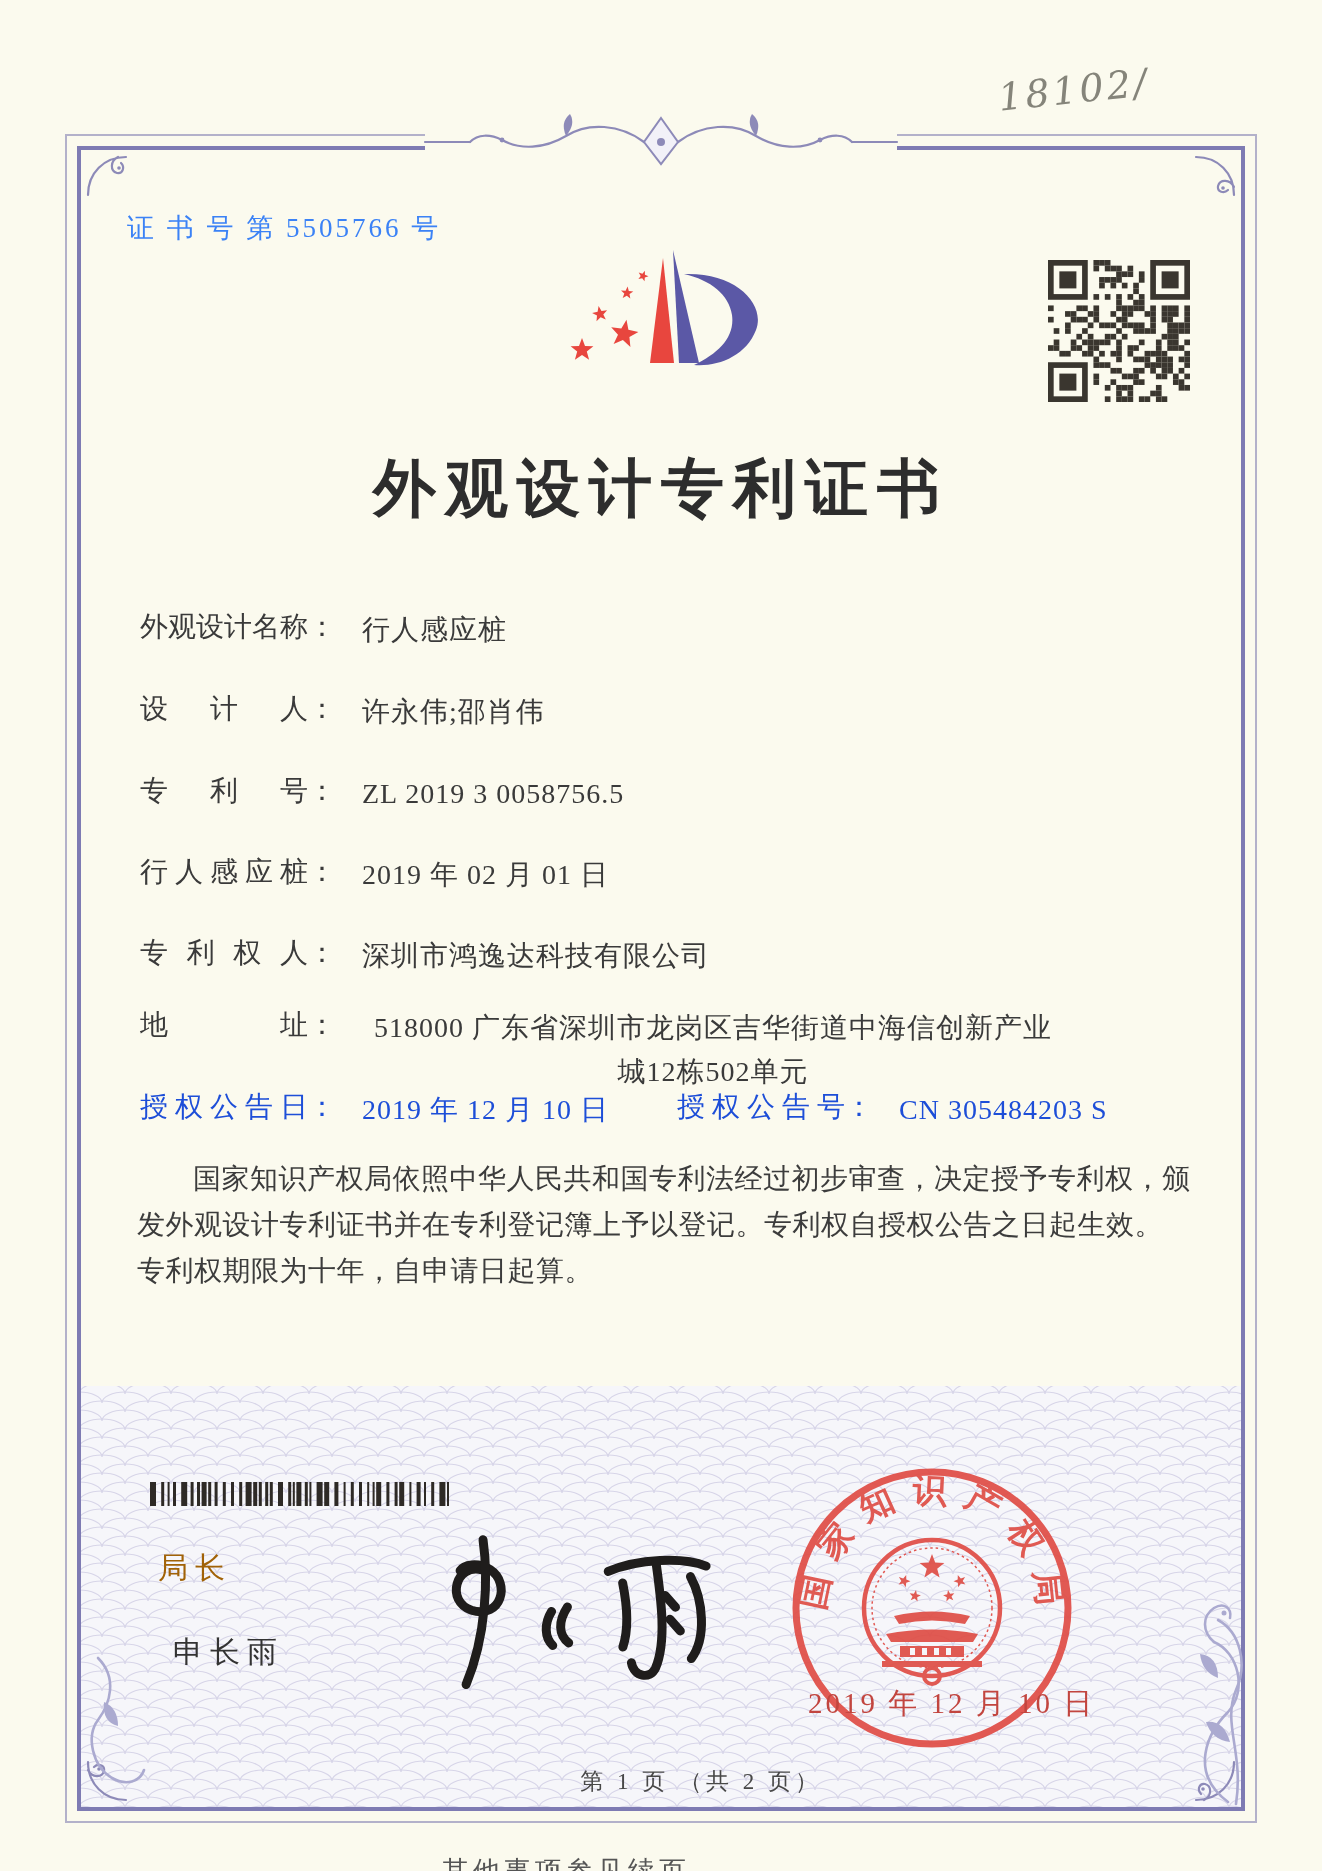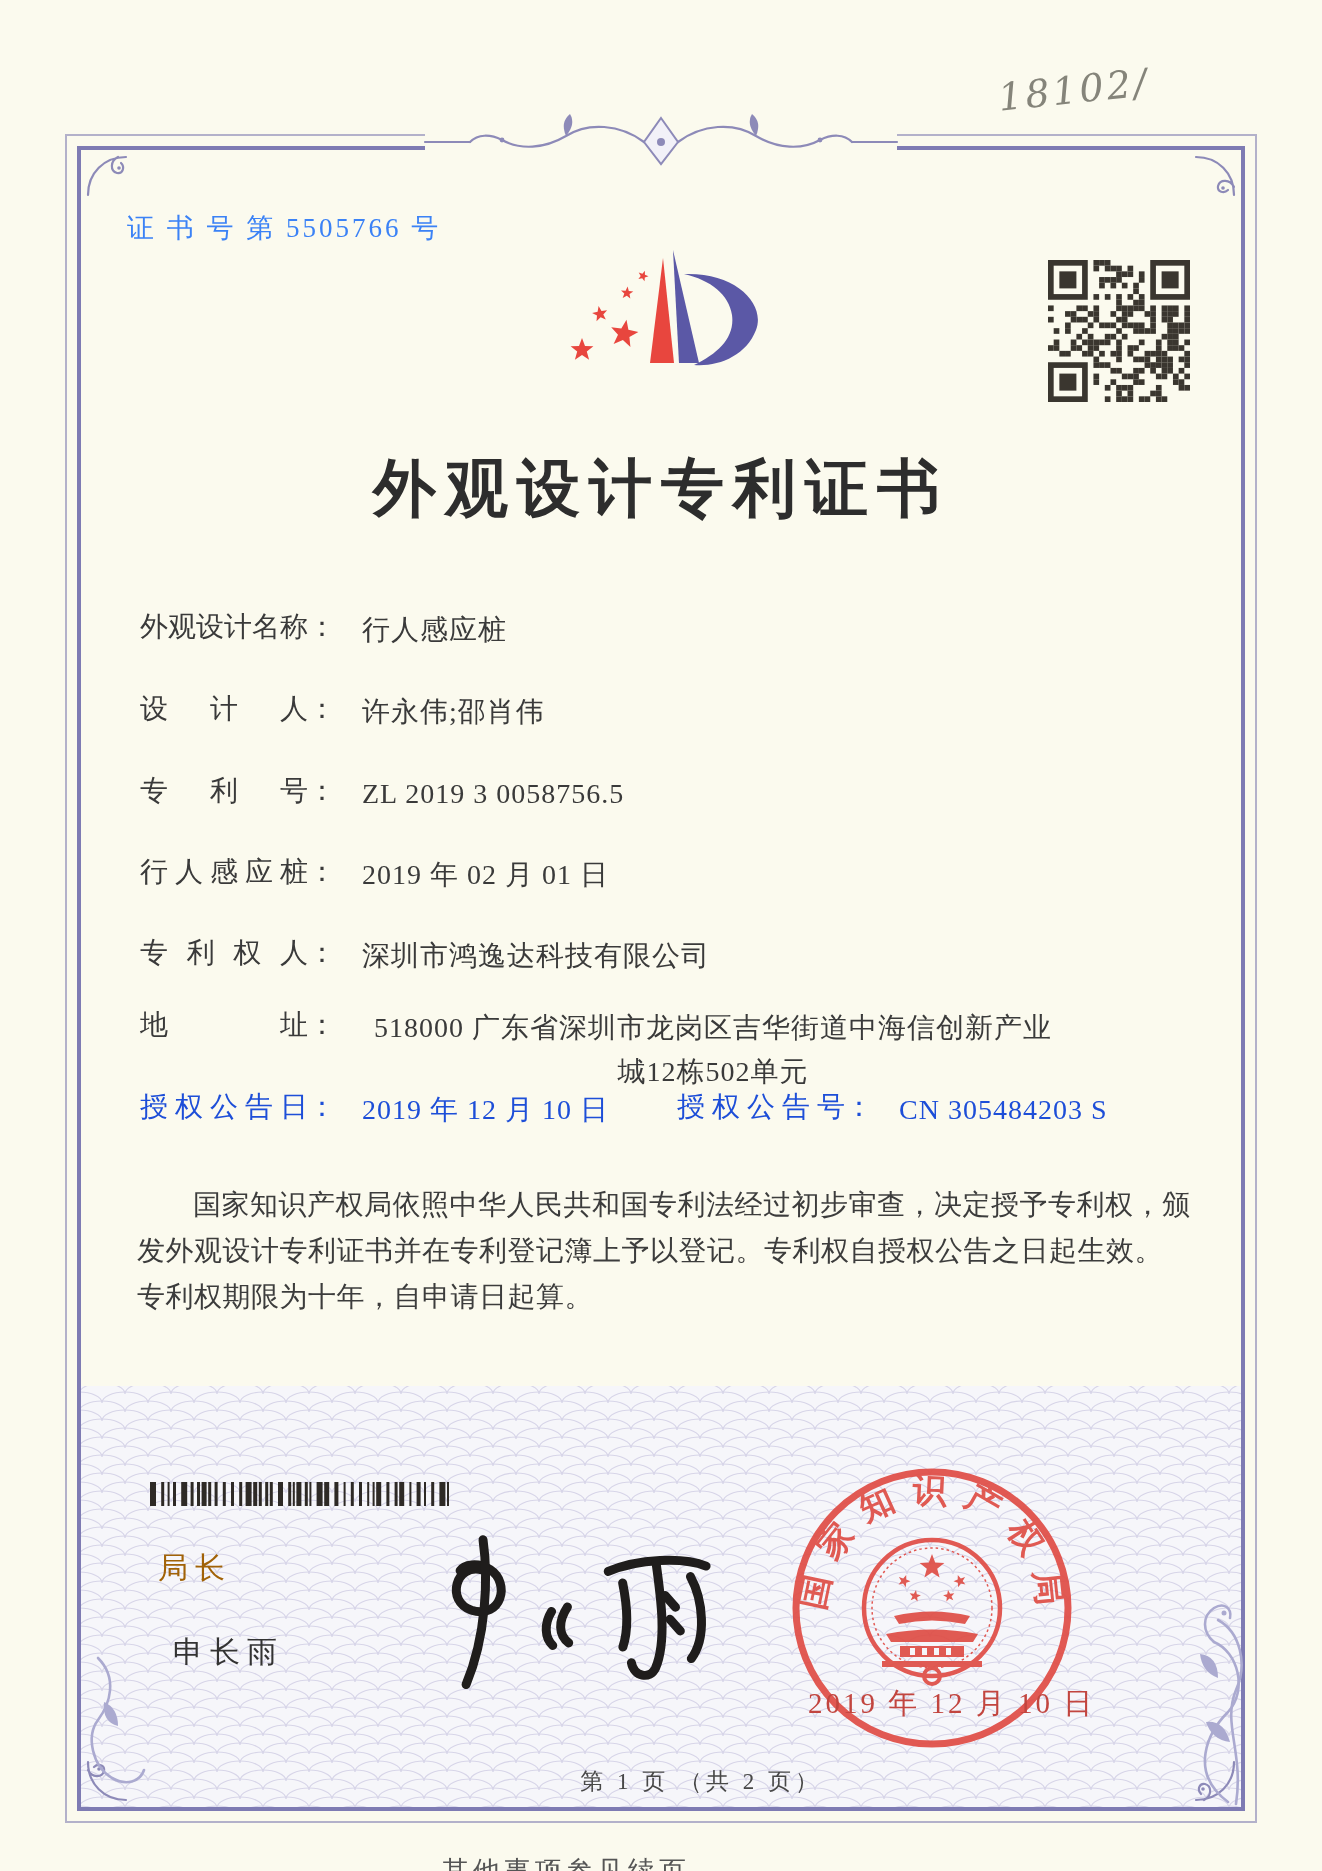--- a/index.html
+++ b/index.html
@@ -31,21 +31,21 @@
   
   .row{position:absolute;left:140px;font-size:28px;color:#3a3a3a;}
   .r0{top:608px}.r1{top:690px}.r2{top:772px}.r3{top:853px}.r4{top:934px}.r5{top:1006px}
   .flabel{display:inline-block;width:168px;text-align:justify;text-align-last:justify;vertical-align:top;}
   .fcolon{margin-right:26px;vertical-align:top;}
   .fvalue{display:inline-block;max-width:702px;vertical-align:top;line-height:1.58;letter-spacing:1px;text-align:center;}
   .grant{position:absolute;left:140px;top:1088px;width:1062px;font-size:28px;color:#1d4ed8;}
   .grant-right{position:absolute;left:505px;top:0;margin-left:32px;}
   
   .paras{position:absolute;left:137px;top:1156px;width:1054px;font-size:28px;
-         line-height:46px;color:#3c3c3c;letter-spacing:.5px;margin-top:26px;}
+         line-height:46px;color:#3c3c3c;letter-spacing:.5px;}
   .paras p{margin:0;text-indent:2em;}
   
   .barcode{position:absolute;left:150px;top:1482px;width:306px;height:24px;}
   .officer-title{position:absolute;left:158px;top:1548px;font-size:30px;letter-spacing:7px;color:#a16207;}
   .officer-name{position:absolute;left:158px;top:1632px;font-size:30px;letter-spacing:7px;color:#333;margin-left:15px;}
   .sig{position:absolute;left:400px;top:1518px;width:330px;height:210px;transform:rotate(-2deg);}
   .seal{position:absolute;left:782px;top:1458px;width:300px;height:300px;}
   .seal-ring{font-size:34px;font-weight:bold;letter-spacing:16px;fill:#df4d45;
              font-family:"Liberation Serif","DejaVu Serif",serif;}
   .seal-date{position:absolute;left:808px;top:1684px;font-size:29px;color:#c2453f;letter-spacing:3px;}

